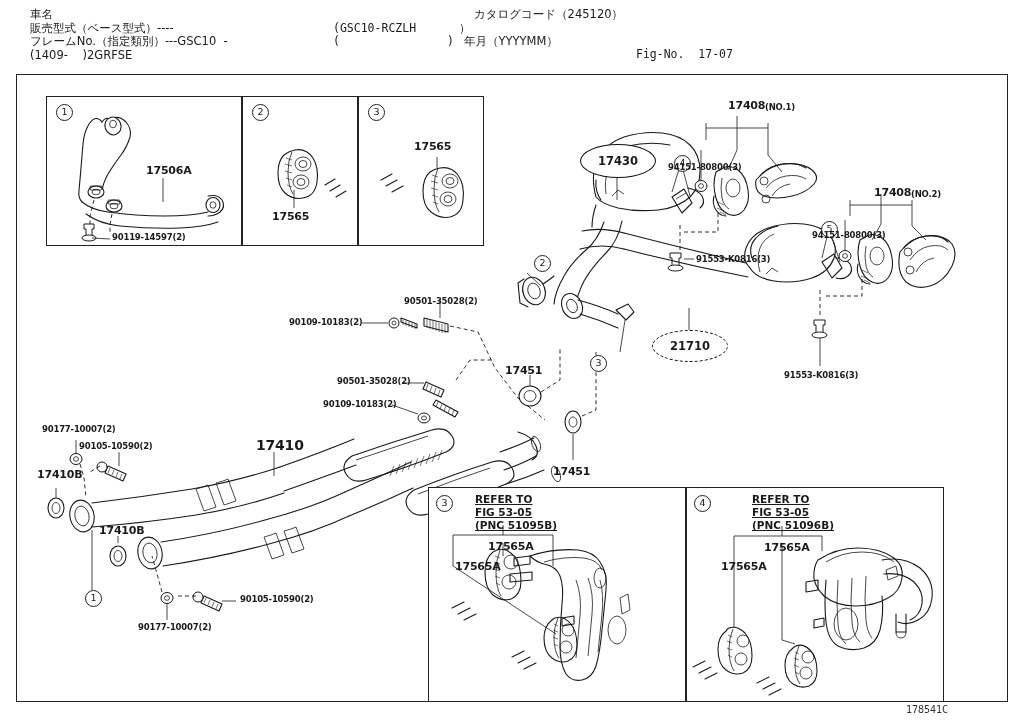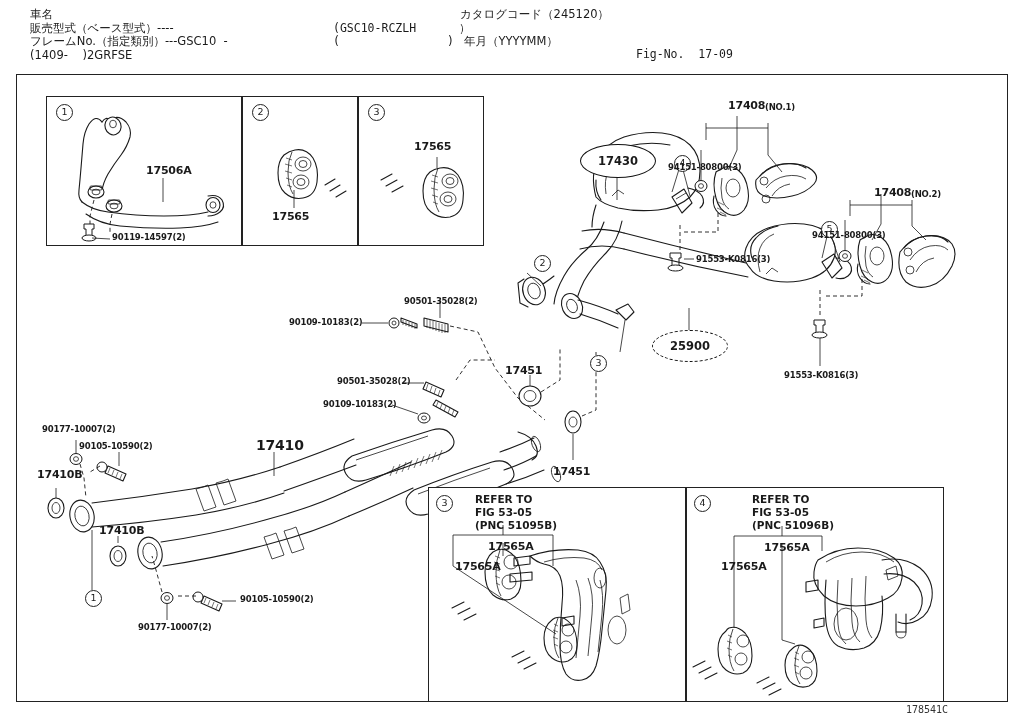--- a/index.html
+++ b/index.html
@@ -14,21 +14,21 @@
     overflow: hidden;
   }
   .page { position: absolute; left:0; top:0; width:1024px; height:726px; }
 
   
   .hdr { position:absolute; font-size: 11.5px; line-height: 13.5px; white-space: pre; }
   .hdr-l  { left: 30px;  top: 8px; }
   .hdr-m1 { left: 333px; top: 22px; }
   .hdr-m2 { left: 333px; top: 35px; }
   .hdr-m3 { left: 447px; top: 35px; }
-  .hdr-r1 { left: 460px; top: 8px; }
+  .hdr-r1 { left: 474px; top: 8px; }
   .hdr-r2 { left: 459px; top: 22px; }
   .hdr-r3 { left: 464px; top: 35px; }
   .hdr-fig{ left: 636px; top: 48px; }
   .jp { font-family: "DejaVu Sans", "Liberation Sans", sans-serif; }
 
   
   .frame {
     position:absolute; left:16px; top:74px;
     width: 992px; height: 628px;
     border: 1px solid #222;
@@ -51,21 +51,21 @@
 
   
   .lbl {
     position:absolute; font-size:11px; white-space:nowrap;
     font-family:"DejaVu Sans","Liberation Sans",sans-serif;
     font-weight:600; letter-spacing:-0.2px;
   }
   .lbl.sm { font-size:8.5px; font-weight:600; }
   .lbl.big { font-size:14px; }
   .refer { position:absolute; font-size:10.5px; font-weight:700; line-height:13px;
-           font-family:"DejaVu Sans","Liberation Sans",sans-serif; white-space:pre; }
+           font-family:"DejaVu Sans","Liberation Sans",sans-serif; white-space:pre;text-decoration:underline; }
 
   
   .ellipse {
     position:absolute; border:1.6px solid #111; border-radius:50%;
     background:#fff; text-align:center;
     font-family:"DejaVu Sans","Liberation Sans",sans-serif;
     font-weight:600; font-size:11.5px;
   }
   .ellipse.dash { border:1.6px dashed #111; }
 
@@ -92,21 +92,21 @@
 <span>フレームNo.（指定類別）---GSC10  -</span>
 <span>(1409-    )2GRFSE</span></div>
 
   <div class="hdr hdr-m1">(GSC10-RCZLH</div>
   <div class="hdr hdr-m2">(</div>
   <div class="hdr hdr-m3">)</div>
 
   <div class="hdr hdr-r1 jp">カタログコード（245120）</div>
   <div class="hdr hdr-r2 jp">）</div>
   <div class="hdr hdr-r3 jp">年月（YYYYMM）</div>
-  <div class="hdr hdr-fig">Fig-No.  17-09</div>
+  <div class="hdr hdr-fig">Fig-No.  17-07</div>
 
   <div class="frame"></div>
 
   <div class="dbox" id="detail-1"></div>
   <div class="circnum" style="left:56px; top:104px;">1</div>
   <svg width="1024" height="726">
 
     <path class="art" d="M102 122 q-6 -8 -13 2 q-5 8 -6 20 q-1 12 -2 24 q-1 12 -2 22 q-1 8 3 12"></path>
     <path class="art" d="M110 120 q8 -6 16 2 q6 7 4 15 q-3 10 -9 18 q-7 9 -13 19 q-5 9 -6 17"></path>
     <path class="art" d="M102 122 q4 -6 8 -2"></path>
@@ -391,21 +391,21 @@
     <line class="art-thin" x1="597" y1="352" x2="597" y2="352"></line>
   </svg>
 
   <div class="circnum" style="left:534px; top:255px;">2</div>
   <div class="circnum" style="left:590px; top:355px;">3</div>
   <div class="circnum" style="left:674px; top:155px;">4</div>
   <div class="circnum" style="left:821px; top:221px;">5</div>
   <div class="circnum" style="left:85px; top:590px;">1</div>
 
   <div class="ellipse" style="left:580px; top:144px; width:74px; height:32px; line-height:32px;text-align:center;">17430</div>
-  <div class="ellipse dash" style="left:652px; top:330px; width:74px; height:30px; line-height:30px;">25900</div>
+  <div class="ellipse dash" style="left:652px; top:330px; width:74px; height:30px; line-height:30px;">21710</div>
 
   <div class="lbl" style="left:728px; top:99px;">17408</div>
   <div class="lbl sm" style="left:765px; top:102px;">(NO.1)</div>
   <div class="lbl sm" style="left:668px; top:162px;">94151-80800(3)</div>
 
   <div class="lbl" style="left:874px; top:186px;">17408</div>
   <div class="lbl sm" style="left:911px; top:189px;">(NO.2)</div>
   <div class="lbl sm" style="left:812px; top:230px;">94151-80800(3)</div>
 
   <div class="lbl sm" style="left:696px; top:254px;">91553-K0816(3)</div>

